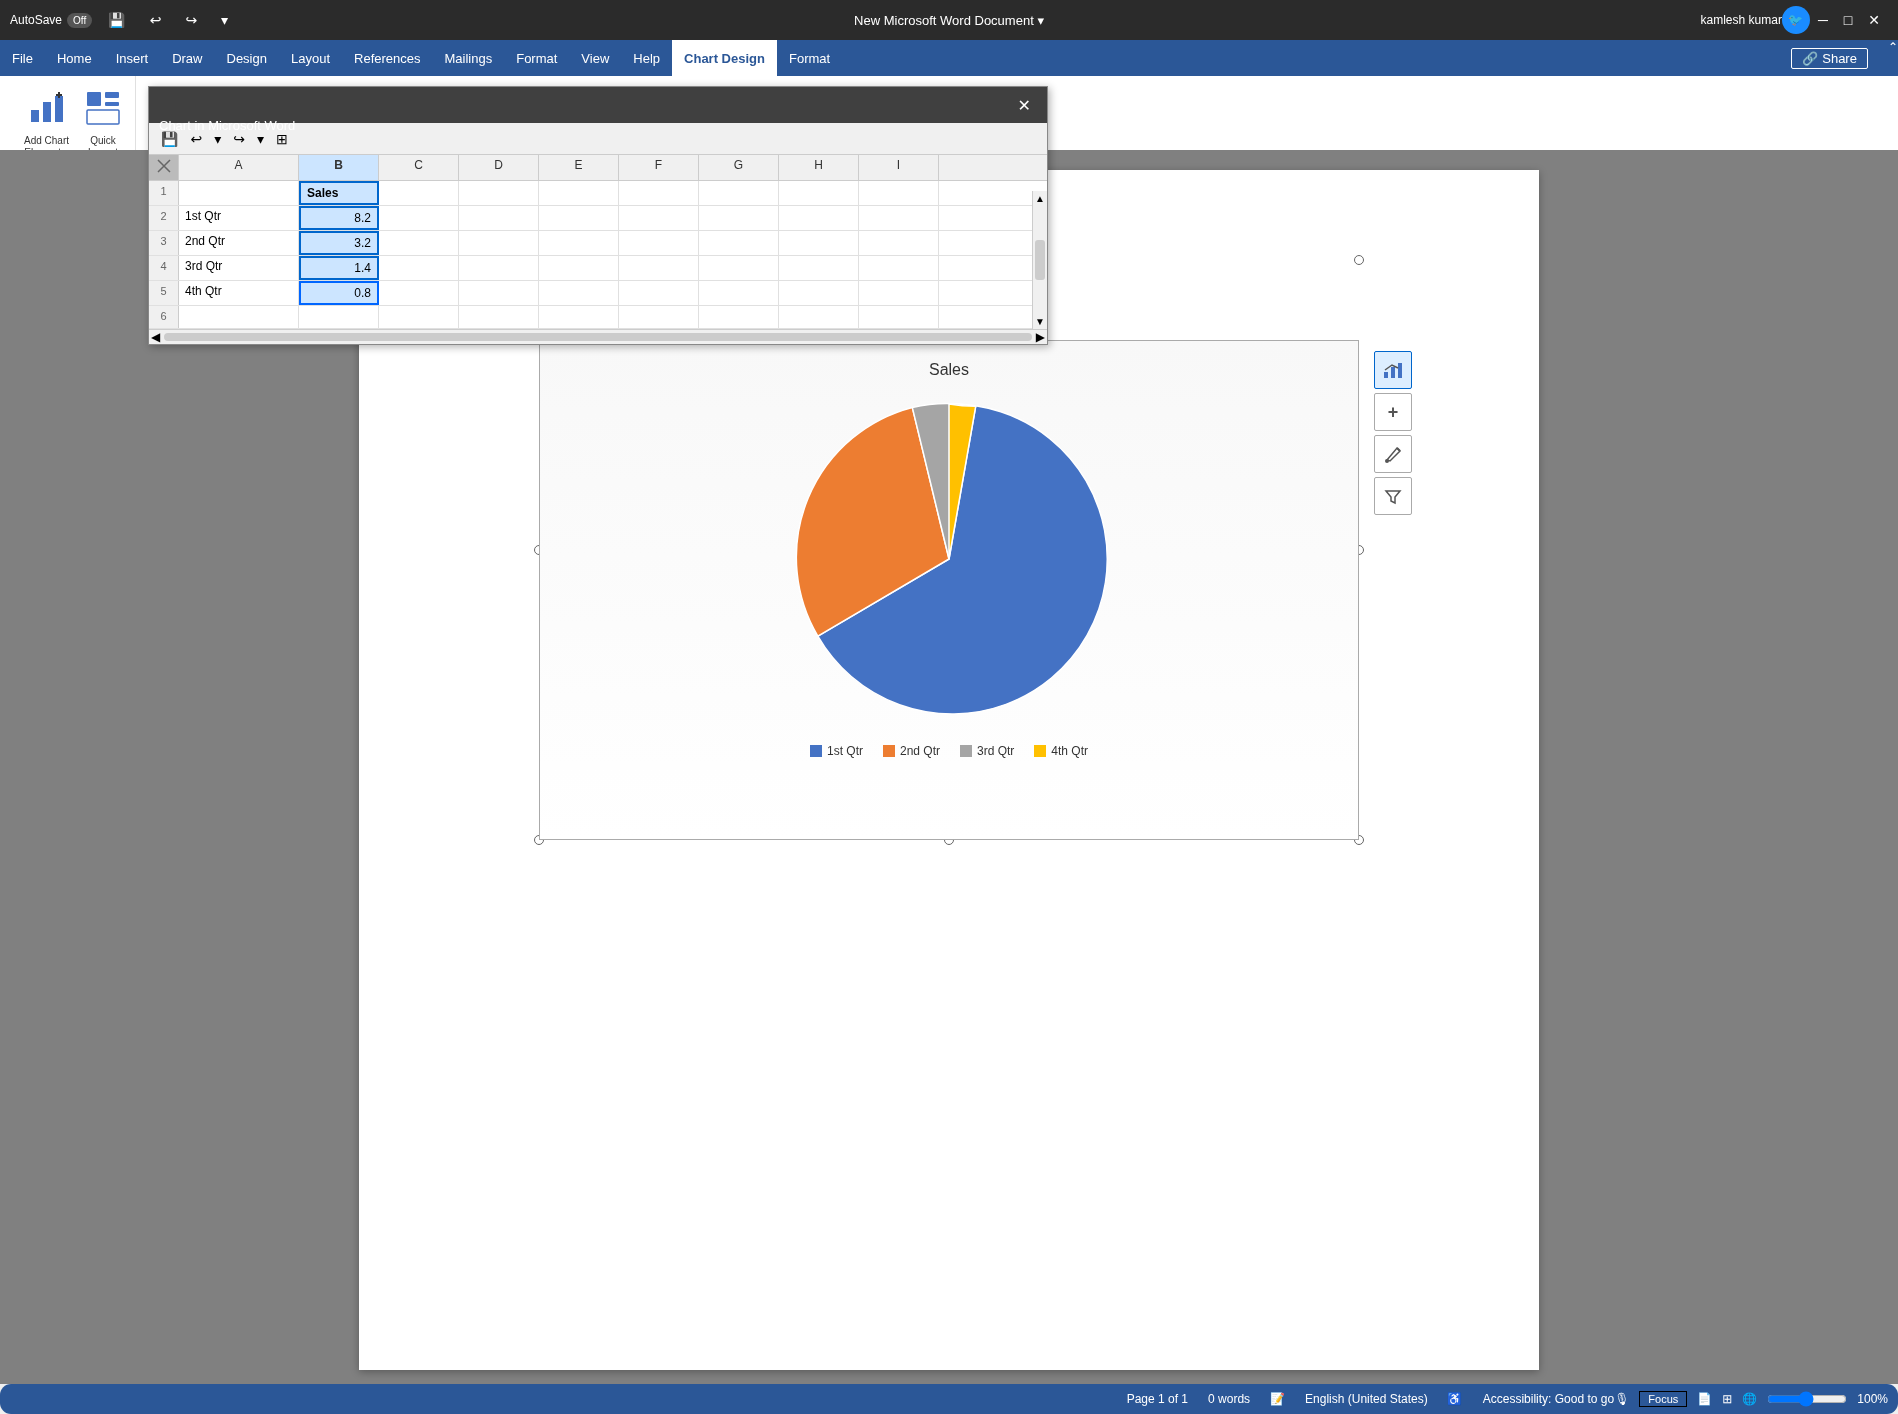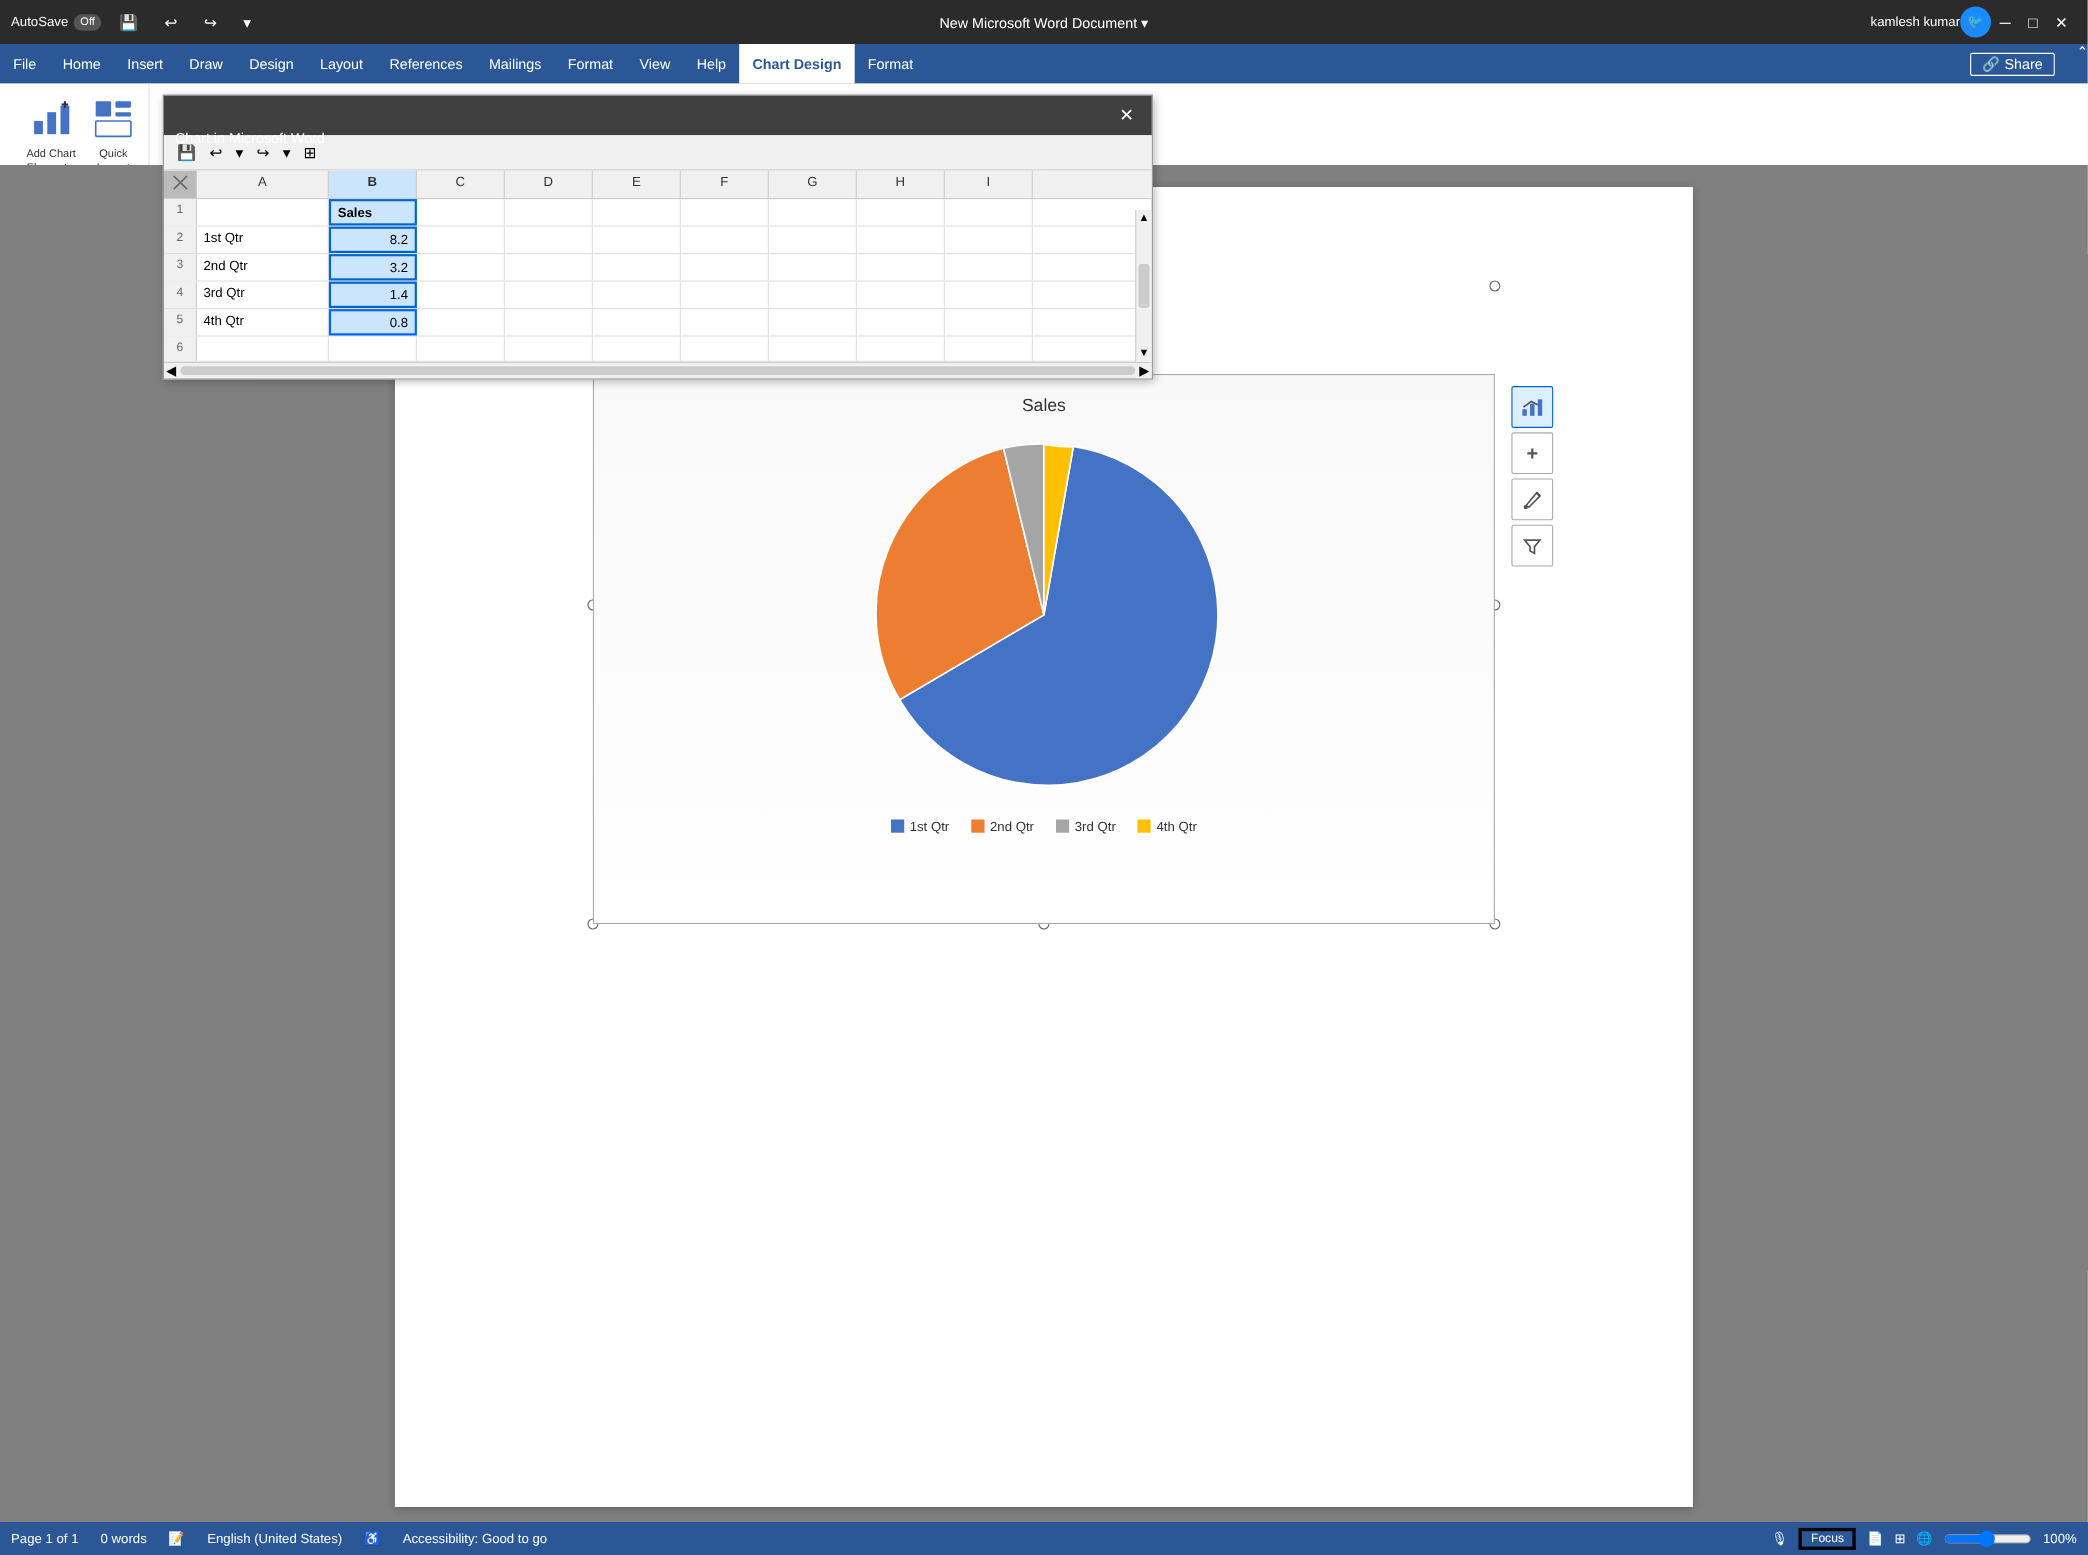--- a/index.html
+++ b/index.html
@@ -263,23 +263,24 @@
     .status-bar {
       position: fixed;
       bottom: 0;
       left: 0;
       right: 0;
       height: 30px;
       background: #2b5797;
       color: #fff;
       display: flex;
       align-items: center;
-      justify-content: space-between;
+      justify-content: flex-end;
       padding: 0 10px;
       font-size: 12px;
+      border-radius: 11px;
     }
     .status-left { display: flex; gap: 20px; align-items: center; }
     .status-right { display: flex; gap: 10px; align-items: center; }
     .zoom-slider { width: 80px; }
 
     .ribbon-main {
       display: flex;
       height: 110px;
       background: #fff;
       border-bottom: 1px solid #d0d0d0;
@@ -615,21 +616,21 @@
   <div class="status-left">
     <span>Page 1 of 1</span>
     <span>0 words</span>
     <span>📝</span>
     <span>English (United States)</span>
     <span>♿</span>
     <span>Accessibility: Good to go</span>
   </div>
   <div class="status-right">
     <span>🎙</span>
-    <button style="background:none;border:3px solid #000000;color:#fff;padding:1px 8px;cursor:pointer;font-size:11px;">
+    <button style="background:none;border:1px solid #000000;color:#fff;padding:1px 8px;cursor:pointer;font-size:11px;">
       <span>Focus</span>
     </button>
     <span>📄</span>
     <span>⊞</span>
     <span>🌐</span>
     <input type="range" class="zoom-slider" min="10" max="200" value="100" style="">
     <span>100%</span>
   </div>
 </div>
 

